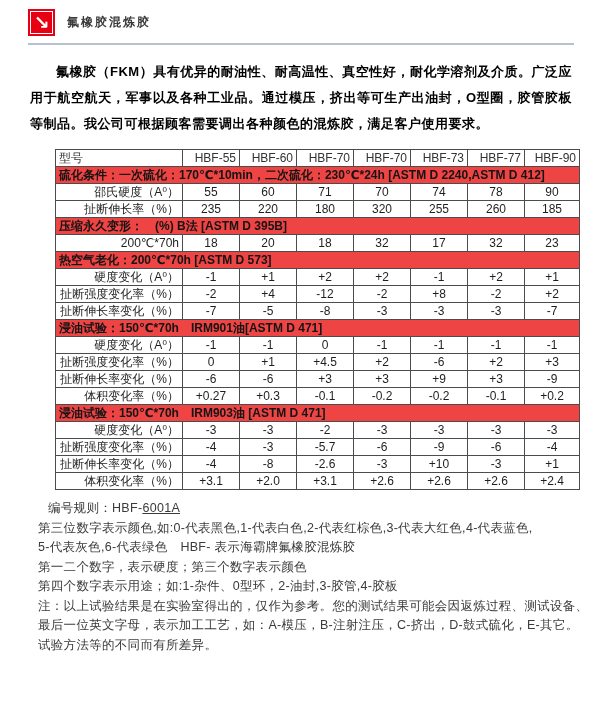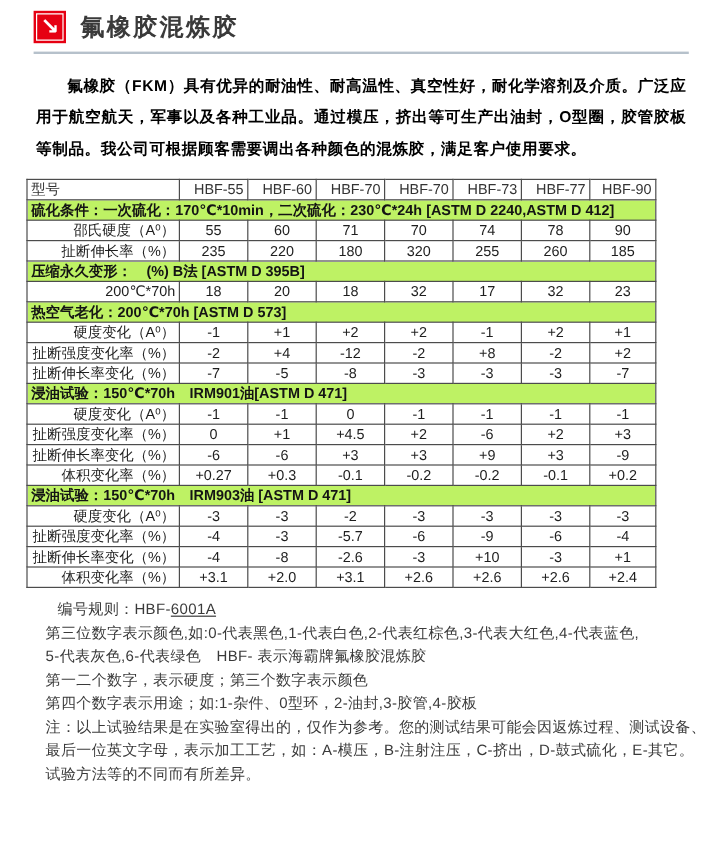--- a/index.html
+++ b/index.html
@@ -22,53 +22,53 @@
   }
   .logo {
     width: 27px; height: 27px;
     background: #e60012;
     color: #ffffff;
     display: flex; align-items: center; justify-content: center;
     font-size: 19px; font-weight: bold;
     box-shadow: inset 0 0 0 2px #e60012, inset 0 0 0 3px #ffffff;
   }
   .title {
-    font-size: 20px; font-weight: bold; color: #3a3a3a; letter-spacing: 2px;
+    font-size: 12px; font-weight: bold; color: #3a3a3a; letter-spacing: 2px;
   }
   .intro {
     margin: 14px 28px 0 30px;
     font-size: 13px;
     font-weight: 600;
     line-height: 26px;
     color: #000000;
     text-indent: 2em;
     text-align: justify;
     letter-spacing: 0.5px;
   }
   table.spec {
     border-collapse: collapse;
     table-layout: fixed;
     width: 524px;
-    margin: 12px 0 0 22px;
+    margin: 12px 0 0 55px;
     font-size: 12px;
     color: #1e1e1e;
   }
   table.spec td {
     border: 1px solid #4c4c4c;
     height: 16px;
     padding: 0 3px;
     overflow: hidden;
     white-space: nowrap;
     line-height: 16px;
   }
   td.hcell { text-align: right; color: #333333; }
   td.label { text-align: right; }
   td.val   { text-align: center; }
   tr.section td {
-    background: #bef264;
+    background: #ef4444;
     font-weight: bold;
     color: #141414;
     text-align: left;
   }
   .notes {
     margin: 9px 30px 0 38px;
     font-size: 12.5px;
     line-height: 19.5px;
     color: #3a3a3a;
     font-weight: 400;

